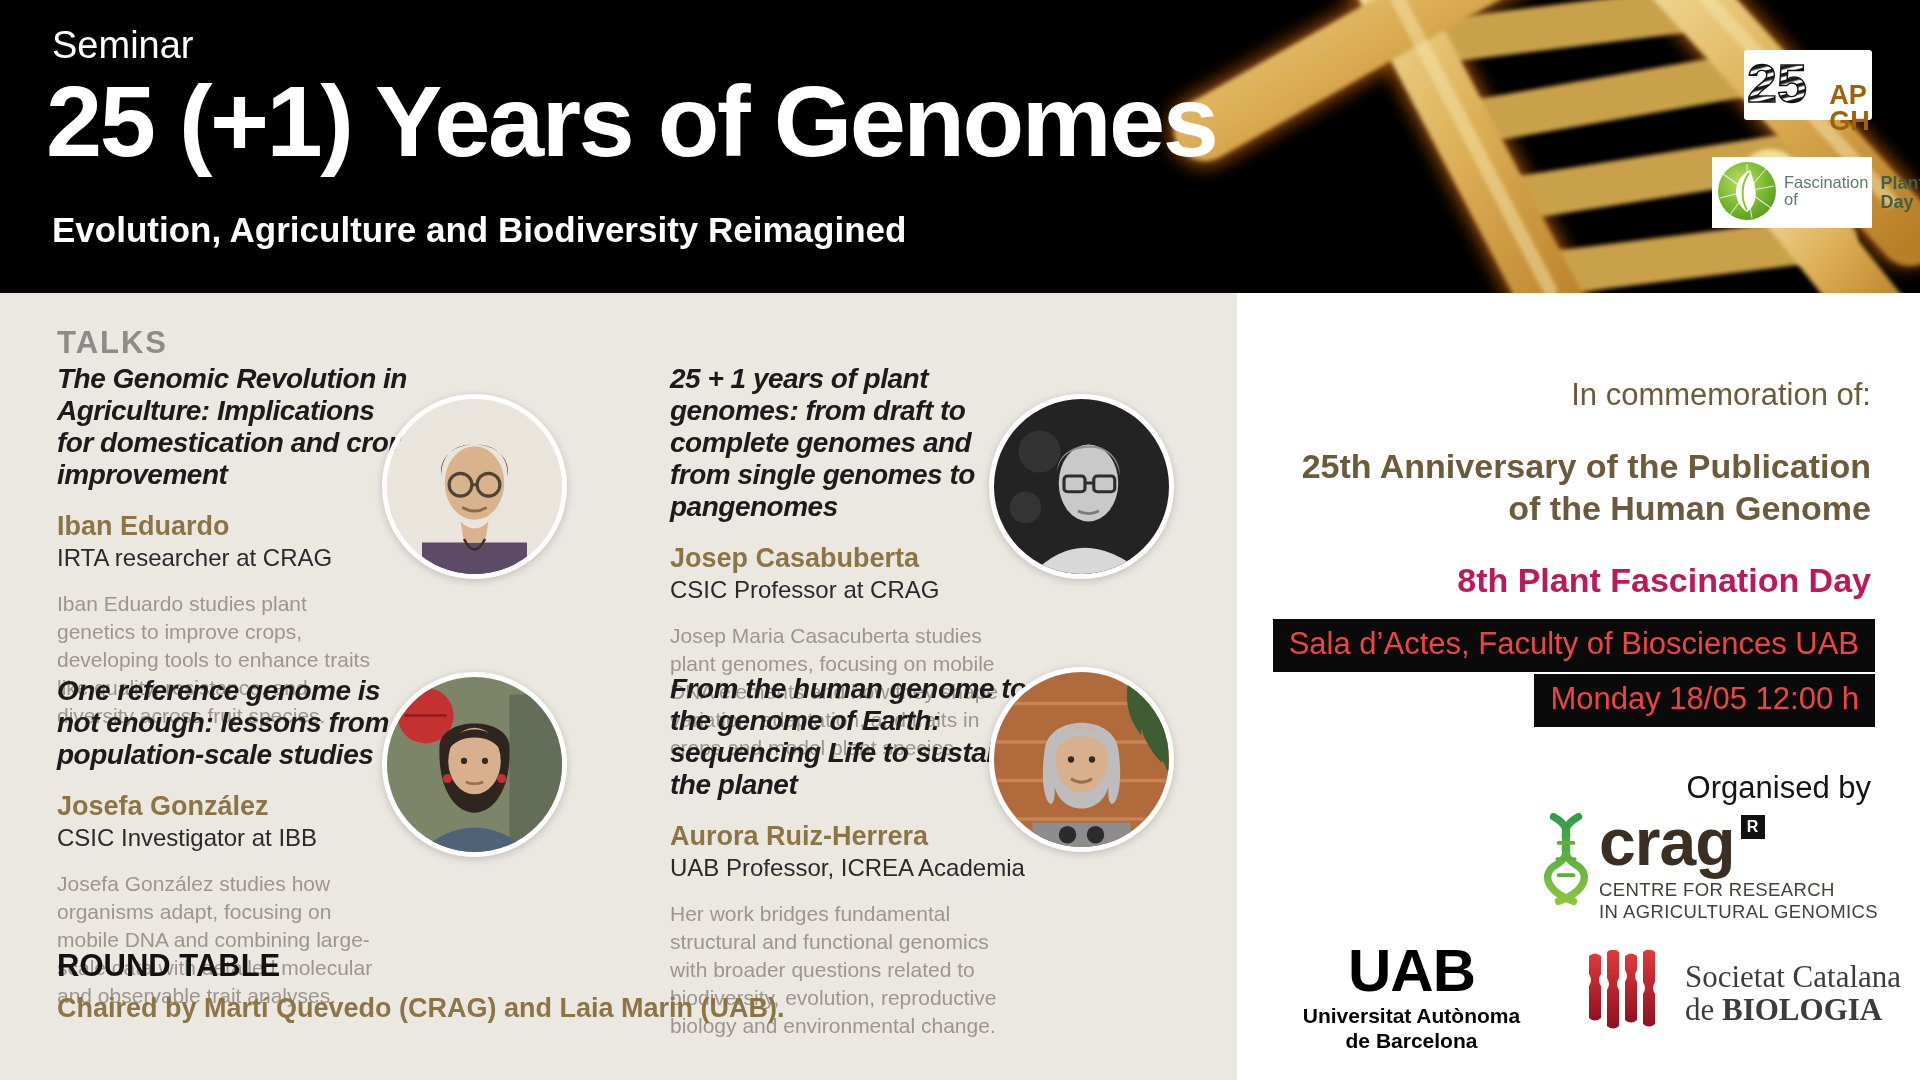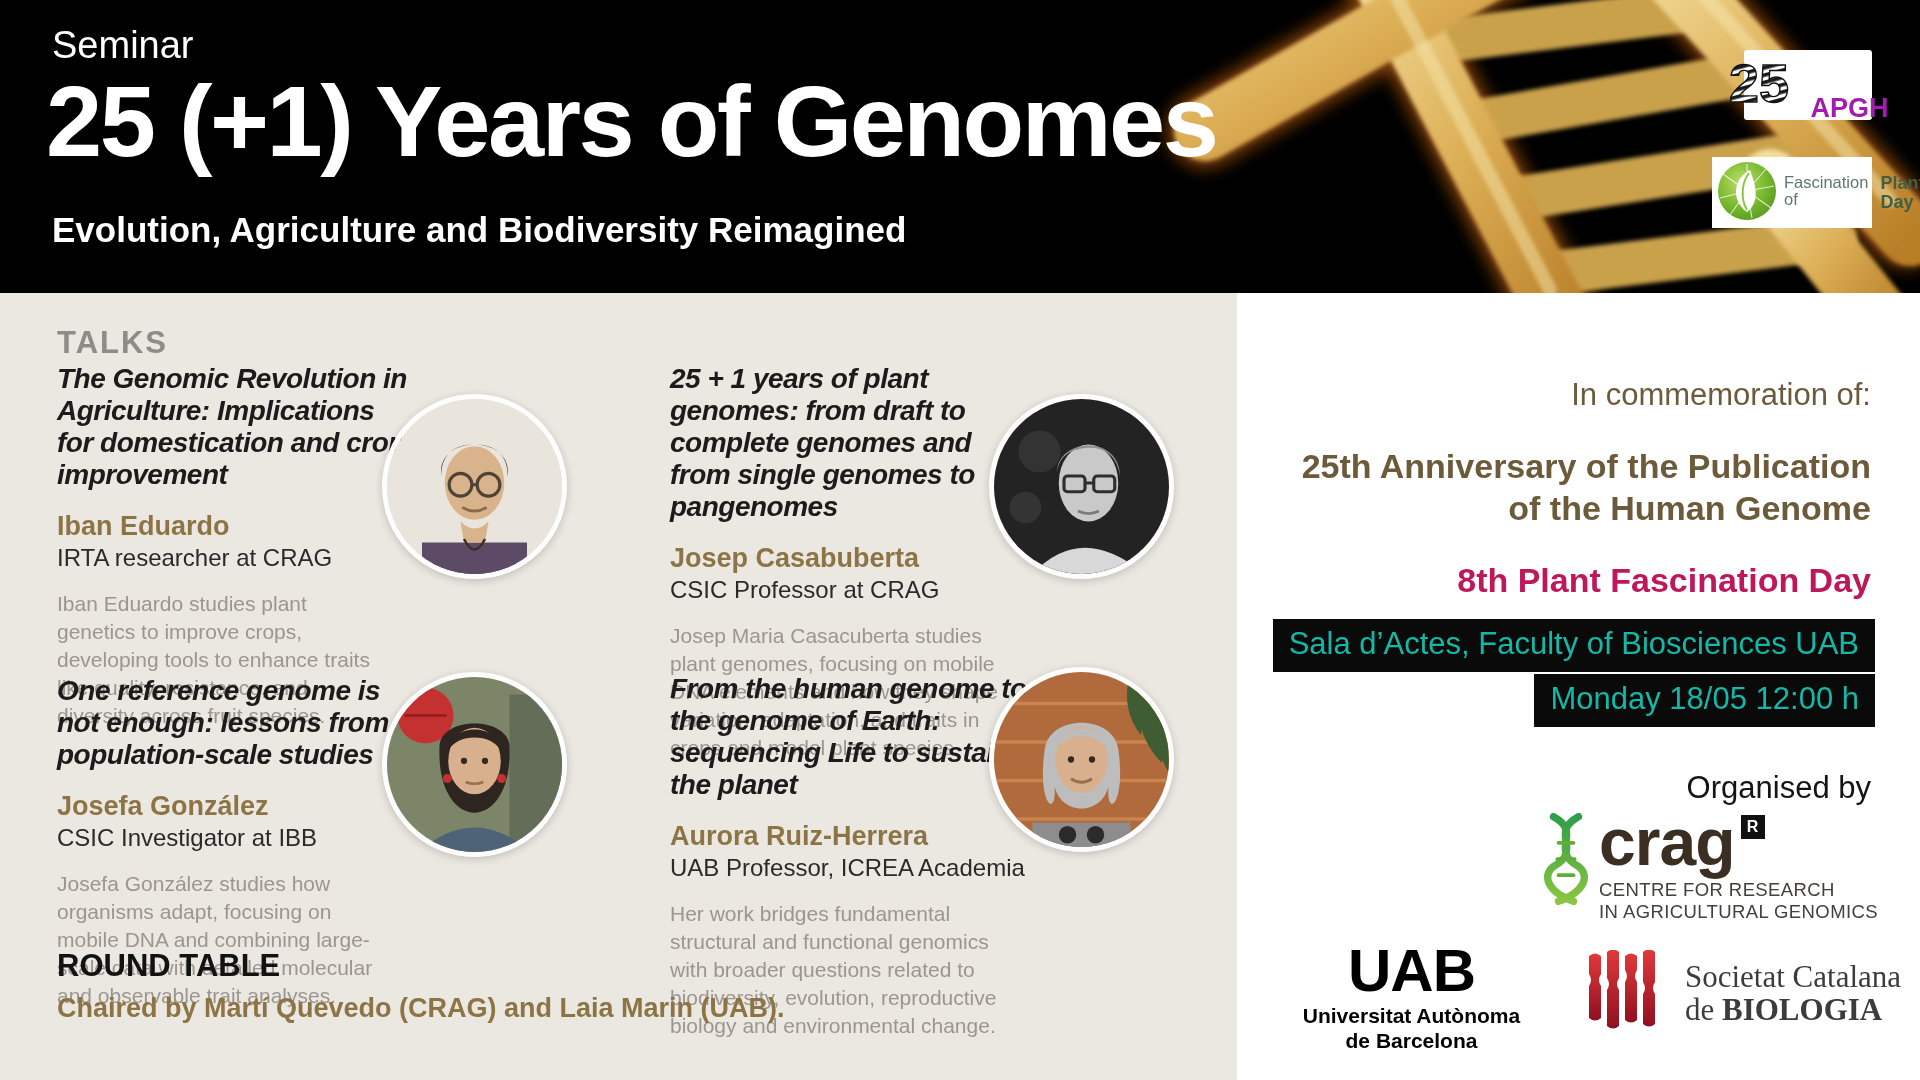--- a/index.html
+++ b/index.html
@@ -11,21 +11,21 @@
   
   .header { position:absolute; left:0; top:0; width:1920px; height:293px; background:#000; }
   .dna-wrap { position:absolute; right:0; top:0; width:790px; height:293px; }
   .kicker { position:absolute; left:52px; top:24px; color:#fff; font-size:38px; font-weight:400; z-index:3; }
   .big-title { position:absolute; left:46px; top:64px; color:#fff; font-size:101px; font-weight:800;
                letter-spacing:-2.5px; white-space:nowrap; z-index:3; }
   .subtitle { position:absolute; left:52px; top:210px; color:#fff; font-size:35px; font-weight:700; z-index:3; }
 
   .apgh-logo { position:absolute; left:1744px; top:50px; width:128px; height:70px; background:#fff;
                border-radius:3px; display:flex; align-items:center; justify-content:center; gap:17px; z-index:4; }
-  .apgh-col { display:flex; flex-direction:row; line-height:0.95; font-weight:800; font-size:27px; color:#a21caf;margin-top:48px; }
+  .apgh-col { display:flex; flex-direction:column; line-height:0.95; font-weight:800; font-size:27px; color:#a16207;margin-top:48px; }
   .fpd-logo { position:absolute; left:1712px; top:157px; width:160px; height:71px; background:#fff;
               display:flex; align-items:center; padding:3px 4px; gap:6px; z-index:4; }
   .fpd-text { display:flex; flex-direction:row; line-height:1.02;gap:12px; }
   .fpd-l1 { font-size:16.5px; color:#5d7a6a; }
   .fpd-l2 { font-size:18px; font-weight:700; color:#3f5f46; }
   .fpd-year { font-size:25px; color:#aac94d; font-weight:400; letter-spacing:1px; }
 
   
   .main-left { position:absolute; left:0; top:293px; width:1237px; height:787px; background:#EBE7E1; }
   .talks-label { position:absolute; left:57px; top:32px; font-size:31px; font-weight:800;
@@ -57,21 +57,21 @@
 
   
   .main-right { position:absolute; left:1237px; top:293px; width:683px; height:739px; background:#fff; }
   .commem-intro { position:absolute; right:49px; top:84px; font-size:31px; color:#6C5B3B; }
   .commem-item1 { position:absolute; right:49px; top:152px; width:575px; text-align:right;
                   font-size:34px; font-weight:800; color:#6C5B3B; line-height:42px; }
   .commem-item2 { position:absolute; right:49px; top:268px; width:575px; text-align:right;
                   font-size:34px; font-weight:800; color:#be185d; }
   .venue { position:absolute; right:45px; top:326px; display:flex; flex-direction:column;
            align-items:flex-end; gap:2px; }
-  .venue-bar { background:#0a0a0a; color:#14b8a6; font-size:31px; padding:7px 16px 10px 16px; white-space:nowrap; }
+  .venue-bar { background:#0a0a0a; color:#ef4444; font-size:31px; padding:7px 16px 10px 16px; white-space:nowrap; }
   .organised { position:absolute; right:49px; top:477px; font-size:31px; color:#141414; }
   .crag-logo { position:absolute; right:42px; top:520px; display:flex; align-items:flex-start; gap:8px; }
   .crag-body { display:flex; flex-direction:column; }
   .crag-row { display:flex; align-items:flex-start; gap:6px; }
   .crag-name { font-size:66px; font-weight:800; color:#3B2F23; line-height:58px; letter-spacing:-1px; }
   .crag-r { width:24px; height:24px; background:#111; color:#fff; font-size:16px; font-weight:800;
             display:flex; align-items:center; justify-content:center; margin-top:2px; }
   .crag-sub { font-size:18.5px; color:#45403a; line-height:22px; letter-spacing:0.4px; margin-top:8px; }
   .uab-logo { position:absolute; left:62px; top:650px; width:225px; text-align:center; }
   .uab-name { font-size:60px; font-weight:800; color:#000; letter-spacing:-1px; line-height:56px; }

